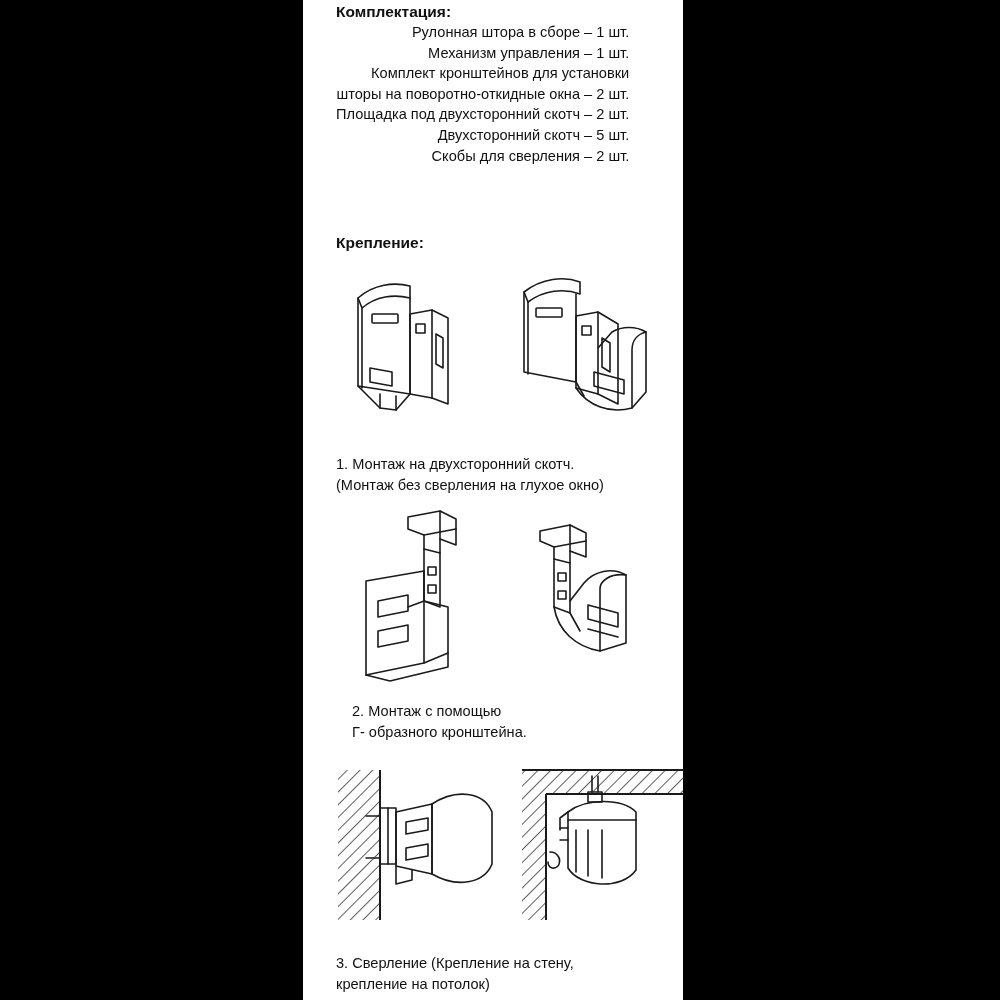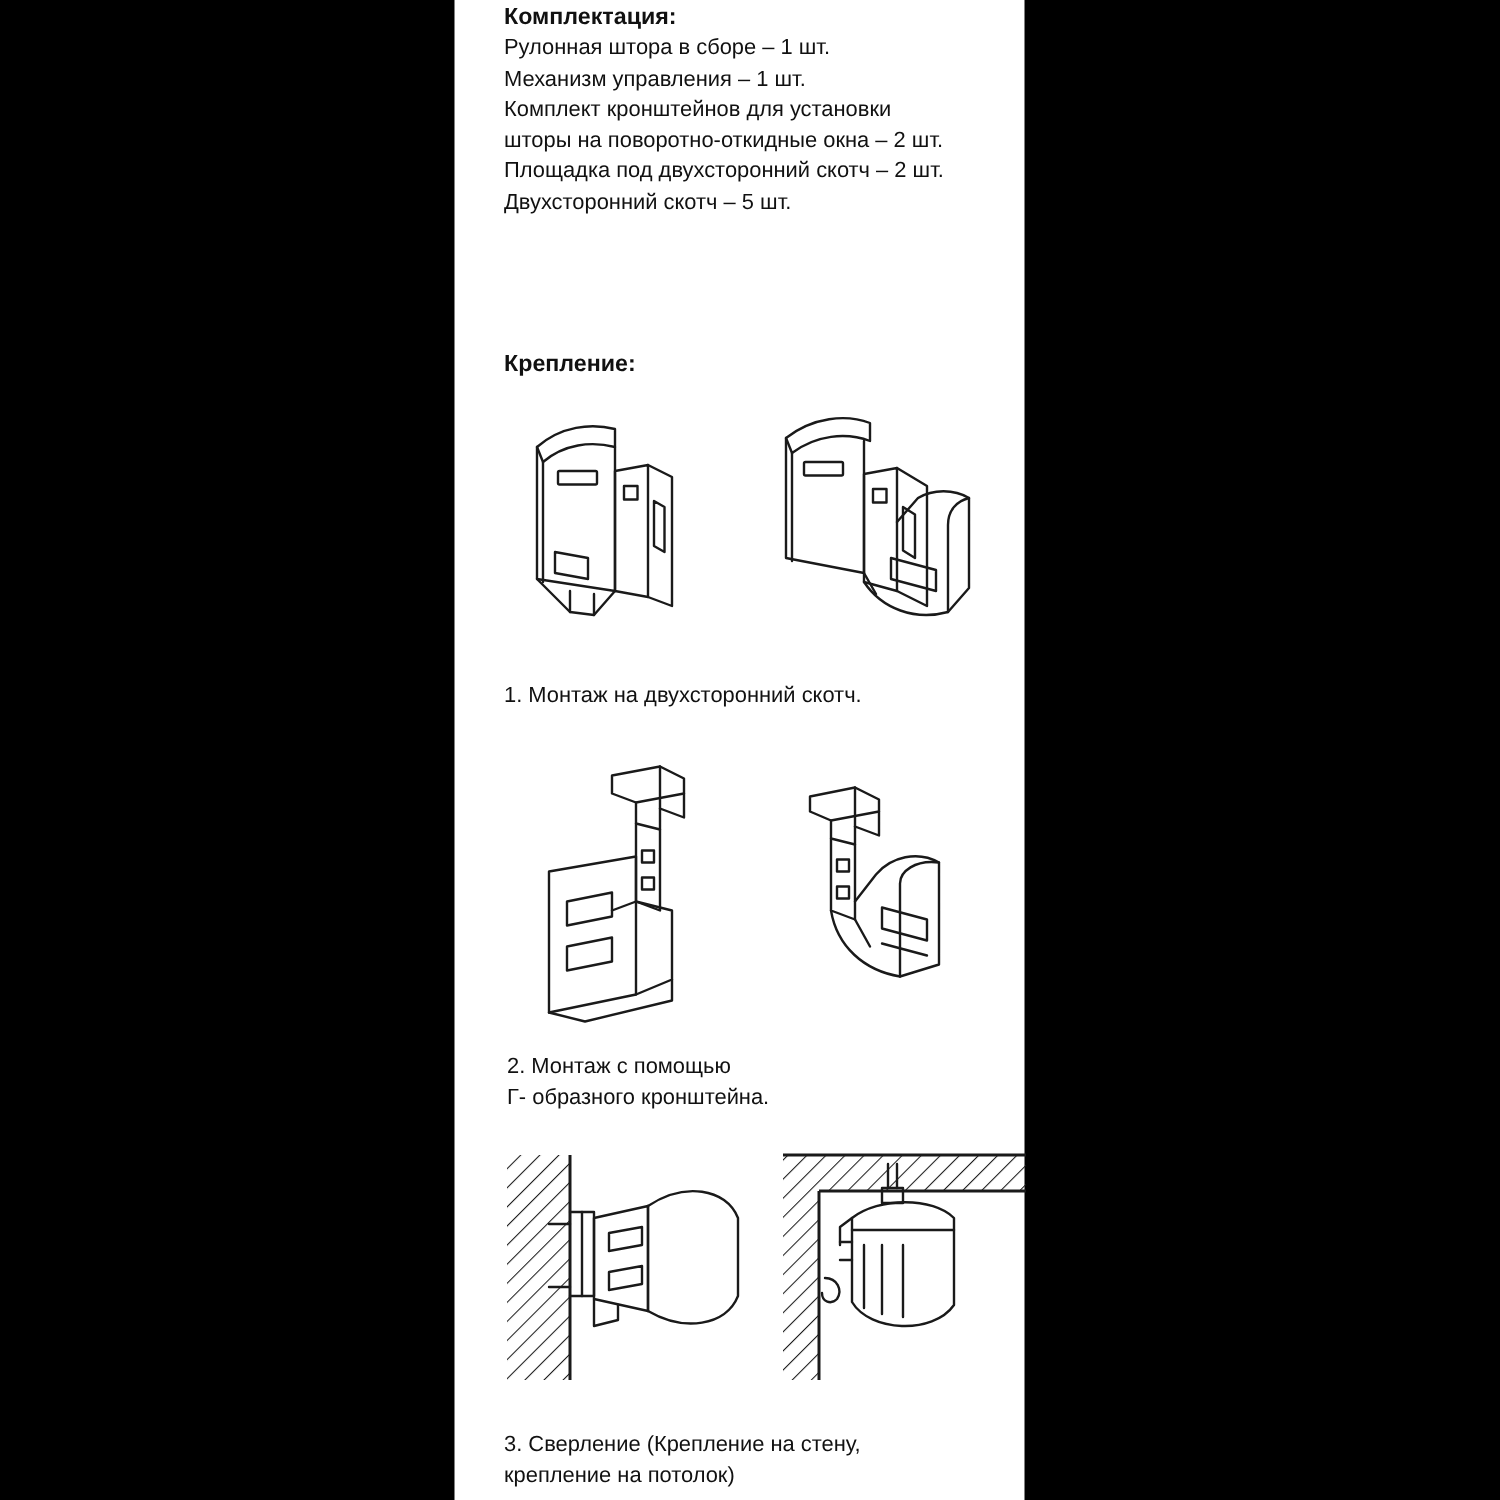--- a/index.html
+++ b/index.html
@@ -40,54 +40,56 @@
     line-height: 20px;
     margin: 0;
     white-space: nowrap;
   }
   .line {
     font-size: 14.6px;
     color: #111111;
     line-height: 20.6px;
     margin: 0;
     white-space: nowrap;
+    text-align: right;
   }
   .caption {
     font-size: 14.6px;
     color: #111111;
     line-height: 21px;
     margin: 0;
     white-space: nowrap;
   }
   .block-parts { position: absolute; top: 2px; left: 0; }
   .block-mount-title { position: absolute; top: 233px; left: 0; text-align: right; }
   .fig { position: absolute; left: 0; }
   .fig1 { top: 268px; }
   .fig2 { top: 505px; }
   .fig3 { top: 768px; }
   .cap1 { position: absolute; top: 454px; left: 0; }
-  .cap2 { position: absolute; top: 701px; left: 2px; }
+  .cap2 { position: absolute; top: 701px; left: 16px; }
   .cap3 { position: absolute; top: 953px; left: 0; }
   svg { display: block; }
 </style>
 </head>
 <body>
 
 <div class="page">
   <div class="sheet">
     <div class="content">
 
       <div class="block-parts">
         <p class="heading">Комплектация:</p>
         <p class="line">Рулонная штора в сборе – 1 шт.</p>
         <p class="line">Механизм управления – 1 шт.</p>
         <p class="line">Комплект кронштейнов для установки</p>
         <p class="line">шторы на поворотно-откидные окна – 2 шт.</p>
         <p class="line">Площадка под двухсторонний скотч – 2 шт.</p>
         <p class="line">Двухсторонний скотч – 5 шт.</p>
+        <p class="line">Скобы для сверления – 2 шт.</p>
       </div>
 
       <div class="block-mount-title">
         <p class="heading">Крепление:</p>
       </div>
 
       <div class="fig fig1">
         <svg width="350" height="160" viewBox="0 0 350 160">
           <g fill="none" stroke="#1a1a1a" stroke-width="1.6" stroke-linejoin="round" stroke-linecap="round">
 
@@ -117,20 +119,21 @@
             <path d="M240 120 C 252 138, 274 146, 296 140 L 310 124 L 310 64 C 300 58, 286 58, 276 64 L 262 80"></path>
             <path d="M296 140 L 296 82 C 296 72, 302 66, 310 64"></path>
             <path d="M240 114 L 248 128"></path>
             <path d="M258 104 L 288 112 L 288 126 L 258 118 Z"></path>
           </g>
         </svg>
       </div>
 
       <div class="cap1">
         <p class="caption">1. Монтаж на двухсторонний скотч.</p>
+        <p class="caption">(Монтаж без сверления на глухое окно)</p>
       </div>
 
       <div class="fig fig2">
         <svg width="350" height="180" viewBox="0 0 350 180">
           <g fill="none" stroke="#1a1a1a" stroke-width="1.6" stroke-linejoin="round" stroke-linecap="round">
 
             <path d="M72 12 L 104 6 L 120 14 L 120 40 L 104 34 L 104 48 L 88 44 L 88 30 L 72 24 Z"></path>
             <path d="M104 6 L 104 34"></path>
             <path d="M88 30 L 120 24"></path>
             <path d="M88 44 L 88 96 L 104 102 L 104 48"></path>

